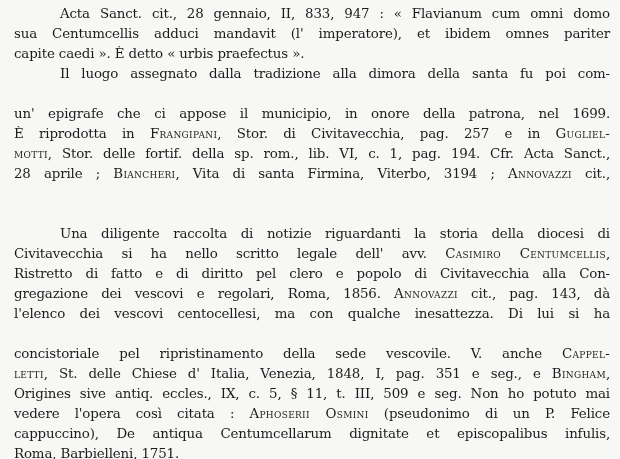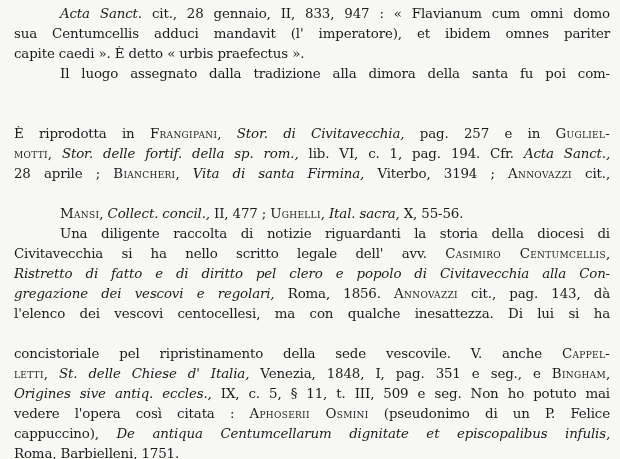--- a/index.html
+++ b/index.html
@@ -13,35 +13,35 @@
   .line {
     position: absolute; left: 14px; width: 596px;
     height: 20px; line-height: 20px;
     font-size: 13.4px;
     white-space: nowrap;
     text-align: justify; text-align-last: justify;
     letter-spacing: -0.15px;
   }
   .line.indent { left: 60px; width: 550px; }
   .line.last { text-align-last: left; }
-  .it { font-style: italic; }
+  .it { }
   .sc { font-variant: small-caps; letter-spacing: 0.3px; }
 </style>
 </head>
 <body>
 
 <div class="page">
   <div class="line indent" style="top:4px"><span class="it">Acta Sanct.</span><span> cit., 28 gennaio, II, 833, 947 : « Flavianum cum omni domo</span></div>
   <div class="line" style="top:24px"><span>sua Centumcellis adduci mandavit (l' imperatore), et ibidem omnes pariter</span></div>
   <div class="line last" style="top:44px"><span>capite caedi ». È detto « urbis praefectus ».</span></div>
   <div class="line indent" style="top:64px"><span>Il luogo assegnato dalla tradizione alla dimora della santa fu poi com-</span></div>
+  <div class="line" style="top:104px"><span>un' epigrafe che ci appose il municipio, in onore della patrona, nel 1699.</span></div>
   <div class="line" style="top:124px"><span>È riprodotta in </span><span class="sc">Frangipani</span><span>, </span><span class="it">Stor. di Civitavecchia,</span><span> pag. 257 e in </span><span class="sc">Gugliel-</span></div>
   <div class="line" style="top:144px"><span class="sc">motti</span><span>, </span><span class="it">Stor. delle fortif. della sp. rom.,</span><span> lib. VI, c. 1, pag. 194. Cfr. </span><span class="it">Acta Sanct.,</span></div>
   <div class="line" style="top:164px"><span>28 aprile ; </span><span class="sc">Biancheri</span><span>, </span><span class="it">Vita di santa Firmina,</span><span> Viterbo, 3194 ; </span><span class="sc">Annovazzi</span><span> cit.,</span></div>
-  <div class="line indent last" style="top:204px"><span class="sc">Mansi</span><span>, </span><span class="it">Collect. concil.,</span><span> II, 477 ; </span><span class="sc">Ughelli</span><span>, </span><span class="it">Ital. sacra,</span><span> X, 55-56.</span></div>
   <div class="line indent" style="top:224px"><span>Una diligente raccolta di notizie riguardanti la storia della diocesi di</span></div>
   <div class="line" style="top:244px"><span>Civitavecchia si ha nello scritto legale dell' avv. </span><span class="sc">Casimiro Centumcellis</span><span>,</span></div>
   <div class="line" style="top:264px"><span class="it">Ristretto di fatto e di diritto pel clero e popolo di Civitavecchia alla Con-</span></div>
   <div class="line" style="top:284px"><span class="it">gregazione dei vescovi e regolari,</span><span> Roma, 1856. </span><span class="sc">Annovazzi</span><span> cit., pag. 143, dà</span></div>
   <div class="line" style="top:304px"><span>l'elenco dei vescovi centocellesi, ma con qualche inesattezza. Di lui si ha</span></div>
   <div class="line" style="top:344px"><span>concistoriale pel ripristinamento della sede vescovile. V. anche </span><span class="sc">Cappel-</span></div>
   <div class="line" style="top:364px"><span class="sc">letti</span><span>, </span><span class="it">St. delle Chiese d' Italia,</span><span> Venezia, 1848, I, pag. 351 e seg., e </span><span class="sc">Bingham</span><span>,</span></div>
   <div class="line" style="top:384px"><span class="it">Origines sive antiq. eccles.,</span><span> IX, c. 5, § 11, t. III, 509 e seg. Non ho potuto mai</span></div>
   <div class="line" style="top:404px"><span>vedere l'opera così citata : </span><span class="sc">Aphoserii Osmini</span><span> (pseudonimo di un P. Felice</span></div>
   <div class="line" style="top:424px"><span>cappuccino), </span><span class="it">De antiqua Centumcellarum dignitate et episcopalibus infulis,</span></div>

